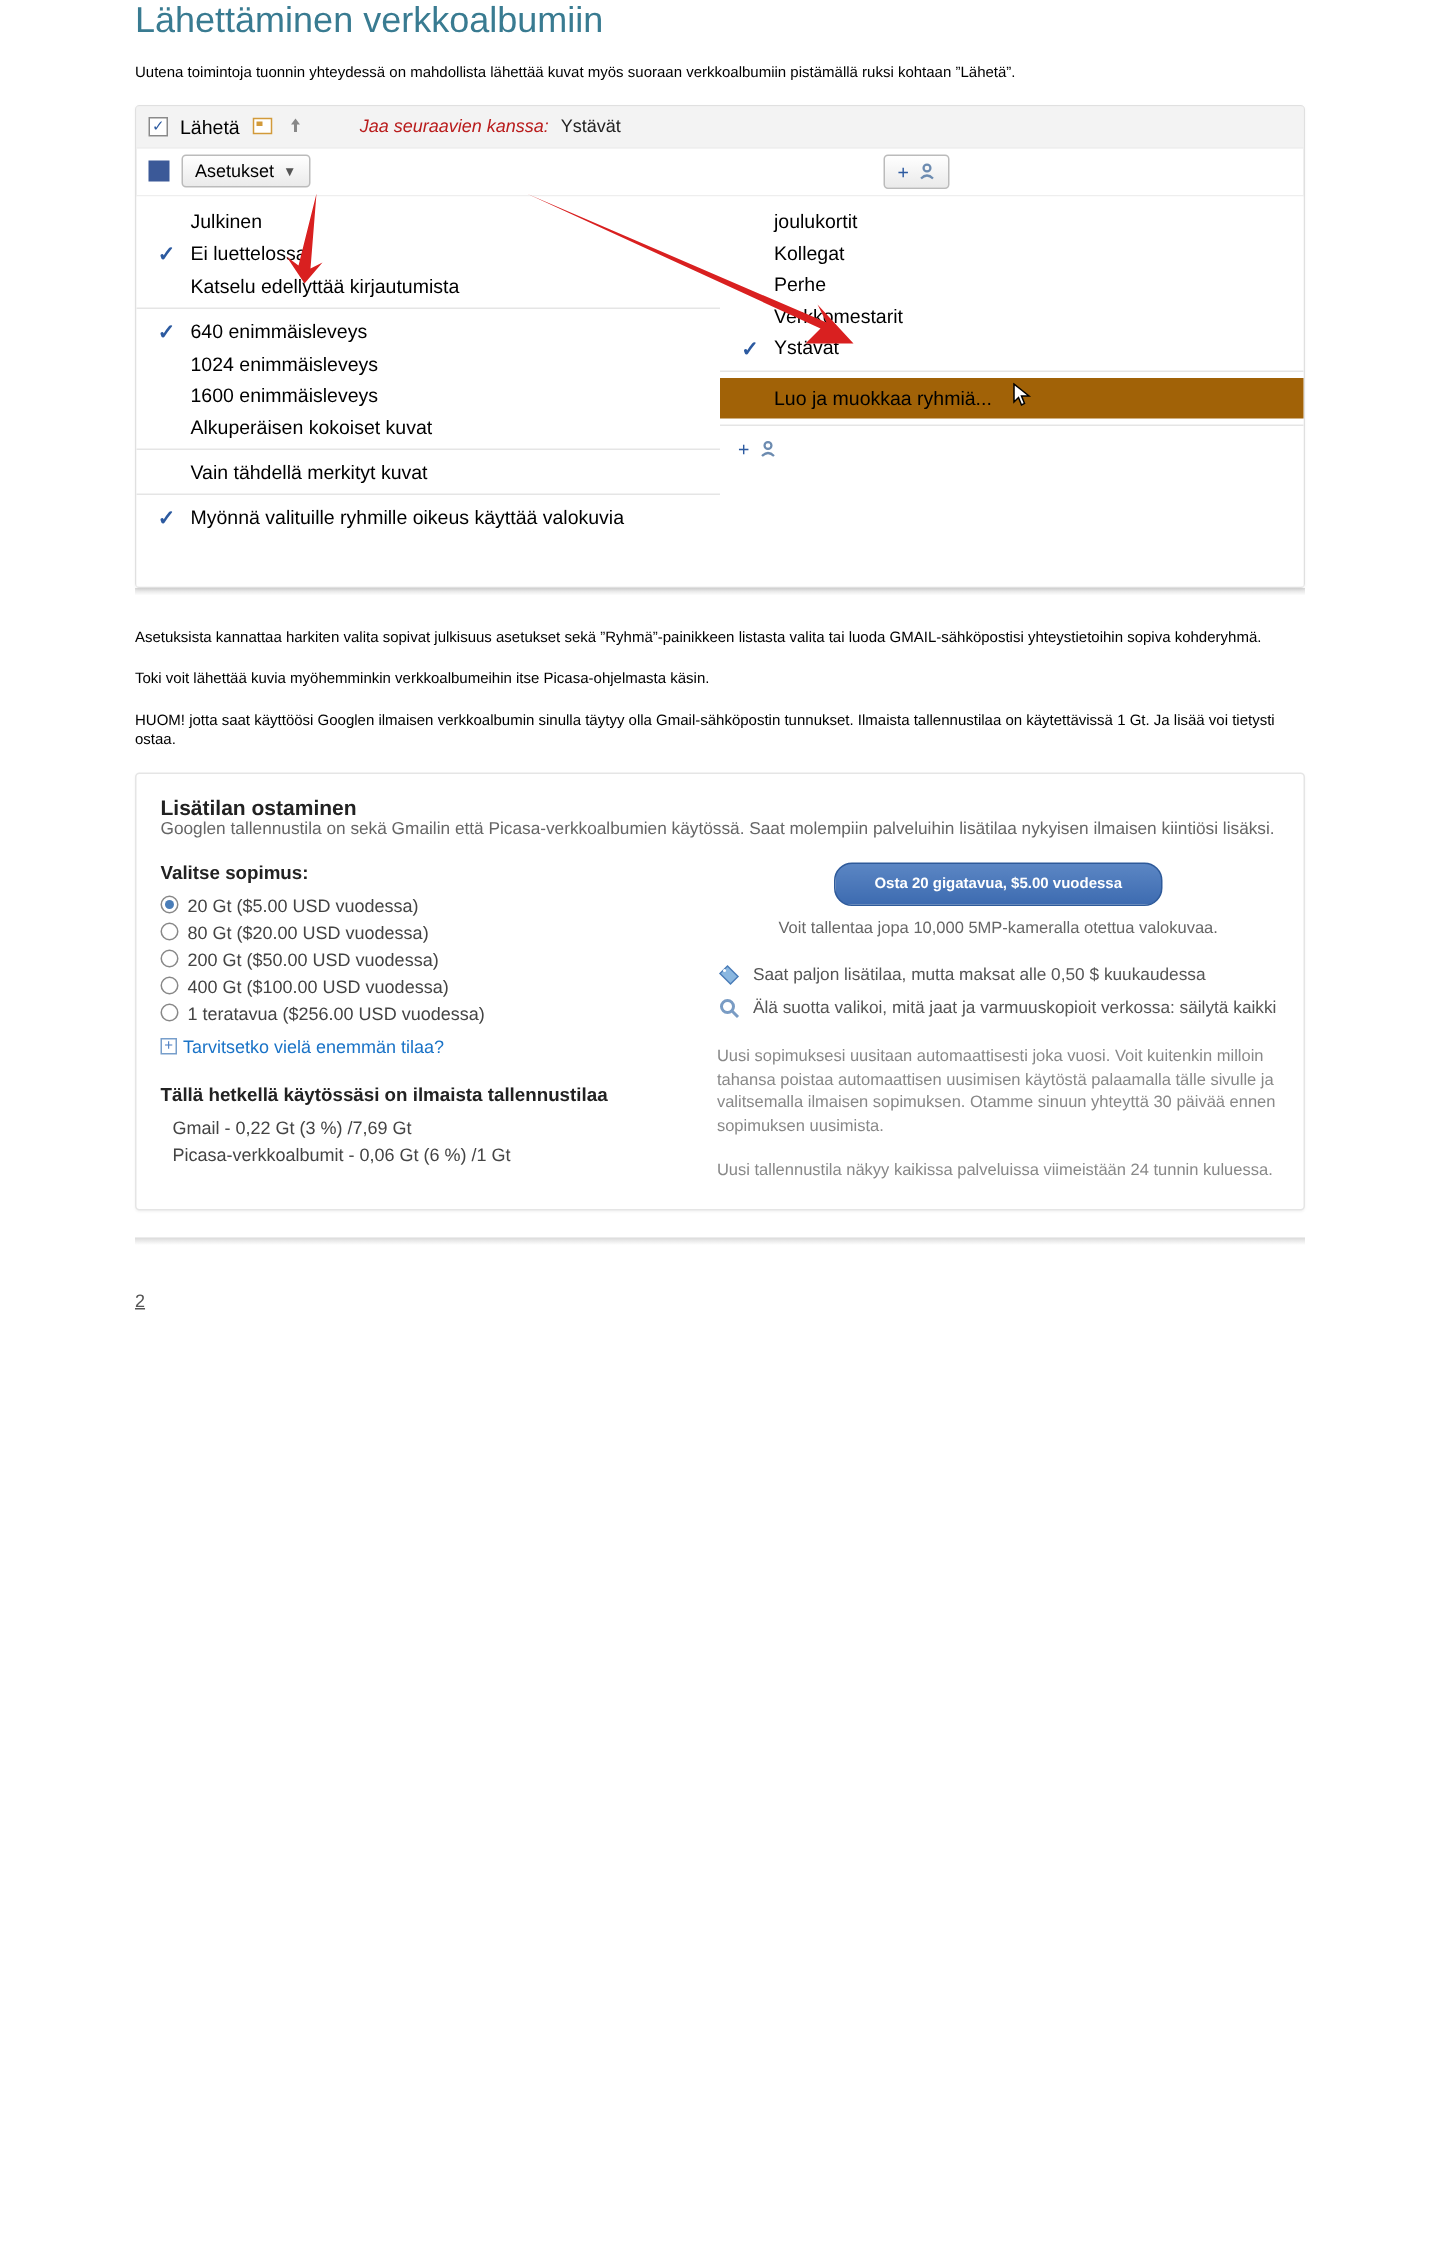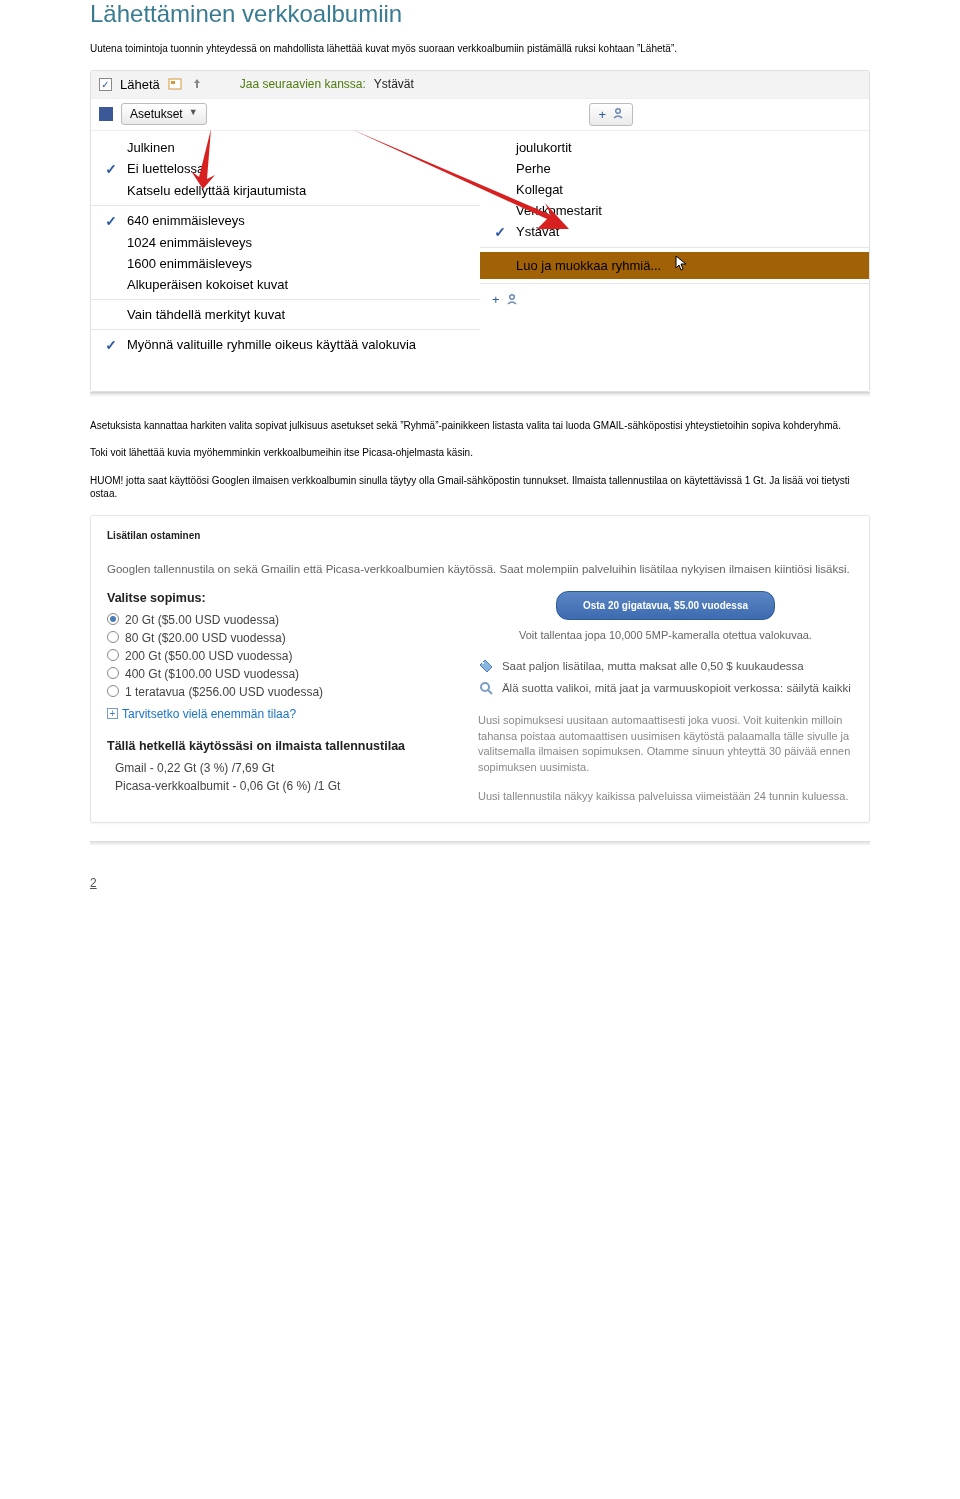--- a/index.html
+++ b/index.html
@@ -3,42 +3,42 @@
 <meta charset="utf-8">
 <style>
   * { box-sizing: border-box; margin: 0; padding: 0; }
   body { font-family: Arial, sans-serif; background: #fff; width: 960px; padding: 0 90px 20px 90px; color: #000; }
   .page-title { color: #397b91; font-size: 24px; font-weight: normal; margin-bottom: 14px; }
   .body-text { font-size: 10px; line-height: 1.35; margin-bottom: 14px; }
   .screenshot-box { border: 1px solid #e0e0e0; border-radius: 3px; background: #fff; box-shadow: 0 1px 2px rgba(0,0,0,0.05); padding: 0; margin-bottom: 22px; position: relative; font-size: 13px; }
   .ss-topbar { display: flex; align-items: center; padding: 6px 8px; border-bottom: 1px solid #eee; background: #f3f3f3; gap: 8px; }
   .chk { width: 13px; height: 13px; border: 1px solid #8a8a8a; background: #fff; display: inline-flex; align-items: center; justify-content: center; font-size: 10px; color: #2c5aa0; }
   .top-label { font-size: 13px; }
-  .dd-button { display: inline-flex; align-items: flex-start; border: 1px solid #bbb; background: linear-gradient(#fff,#eaeaea); border-radius: 3px; padding: 3px 8px; font-size: 12px; cursor: pointer; gap: 6px; }
+  .dd-button { display: inline-flex; align-items: center; border: 1px solid #bbb; background: linear-gradient(#fff,#eaeaea); border-radius: 3px; padding: 3px 8px; font-size: 12px; cursor: pointer; gap: 6px; }
   .mini-icon { width: 14px; height: 14px; display: inline-block; }
   .arrow-down { font-size: 9px; color: #555; }
   .ss-secondbar { display: flex; align-items: center; padding: 4px 8px; border-bottom: 1px solid #eee; gap: 8px; }
-  .share-text { color: #4d7c0f; font-size: 12px; }
+  .share-text { color: #b91c1c; font-size: 12px; font-style: italic; }
   .ss-mainarea { display: flex; position: relative; min-height: 260px; }
   .leftmenu { width: 50%; padding: 6px 0; background: #fff; position: relative; }
   .rightmenu { width: 50%; padding: 6px 0; background: #fff; position: relative; }
   .menu-item { display: flex; align-items: center; padding: 3px 12px; font-size: 13px; gap: 8px; cursor: pointer; }
   .check-col { width: 16px; display: flex; justify-content: center; }
   .checkmark { color: #2c5aa0; font-size: 14px; font-weight: bold; }
   .menu-sep { height: 1px; background: #e5e5e5; margin: 4px 0; }
   .menu-item.hover { background: #a16207; }
   .add-row { padding: 4px 12px; display: flex; align-items: center; gap: 6px; }
   .plus { font-size: 13px; color: #2c5aa0; }
   .person-icon { width: 12px; height: 12px; display: inline-block; }
   .red-arrow { position: absolute; z-index: 5; }
   .red-arrow svg { display: block; }
 
   
   .shop-box { background: #fff; border: 1px solid #e5e5e5; border-radius: 3px; padding: 14px 16px 18px; font-family: Arial, sans-serif; font-size: 12px; color: #555; margin-bottom: 40px; box-shadow: 0 1px 2px rgba(0,0,0,0.05); }
-  .shop-title { font-size: 10px; font-weight: bold; color: #222; margin-bottom: 22px; }
+  .shop-title { font-size: 14px; font-weight: bold; color: #222; margin-bottom: 1px; }
   .shop-sub { font-size: 11.5px; color: #666; margin-bottom: 16px; }
   .shop-cols { display: flex; gap: 30px; }
   .shop-left { flex: 1; }
   .shop-right { flex: 1.1; }
   .radio-row { display: flex; align-items: flex-start; gap: 6px; font-size: 12px; color: #444; padding: 2px 0; }
   .radio { width: 12px; height: 12px; border: 1px solid #888; border-radius: 50%; display: inline-flex; align-items: center; justify-content: center; }
   .radio.checked::after { content: ""; width: 6px; height: 6px; background: #4a7db8; border-radius: 50%; }
   .more-link { display: flex; align-items: center; gap: 4px; color: #1a73c7; font-size: 12px; margin-top: 6px; cursor: pointer; }
   .plus-box { width: 11px; height: 11px; border: 1px solid #779ecb; display: inline-flex; align-items: center; justify-content: center; font-size: 10px; color: #4b7ec2; line-height: 1; }
   .section-h { font-size: 12.5px; font-weight: bold; color: #222; margin: 18px 0 6px; }
@@ -155,25 +155,25 @@
         </div>
       </div>
     <div class="rightmenu" id="rightmenu">
 
     <div class="menu-item">
           <span class="check-col"></span>
           <span>joulukortit</span>
         </div>
         <div class="menu-item">
           <span class="check-col"></span>
+          <span>Kollegat</span>
+        </div>
+        <div class="menu-item">
+          <span class="check-col"></span>
           <span>Perhe</span>
-        </div>
-        <div class="menu-item">
-          <span class="check-col"></span>
-          <span>Kollegat</span>
         </div>
         <div class="menu-item">
           <span class="check-col"></span>
           <span>Verkkomestarit</span>
         </div>
         <div class="menu-item">
           <span class="check-col">
             <span class="checkmark">✓</span>
           </span>
           <span>Ystävät</span>

